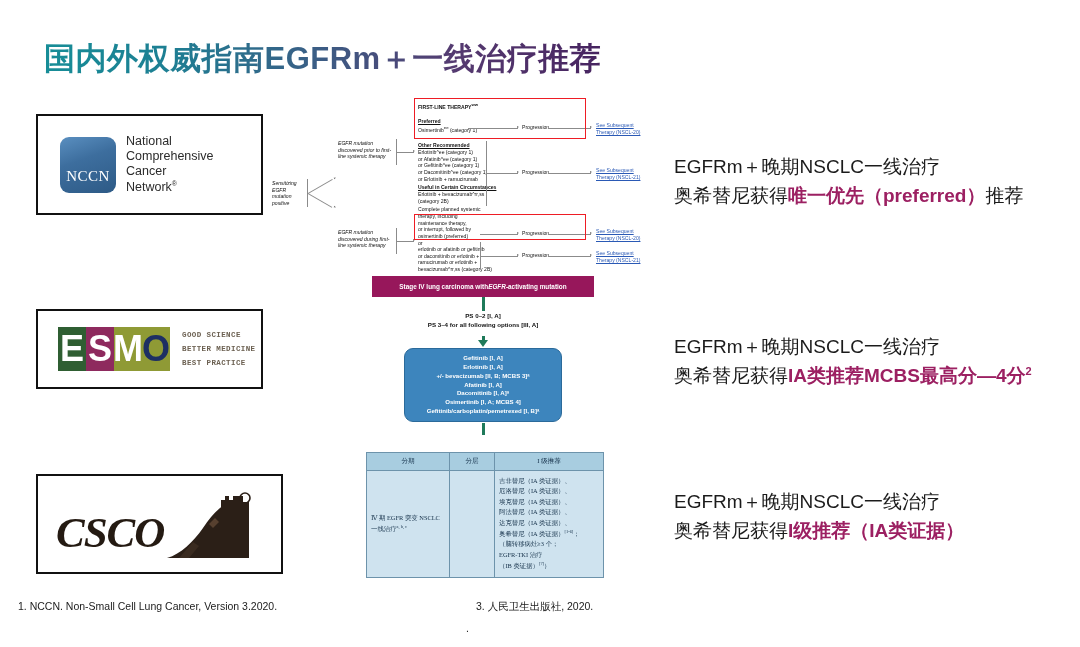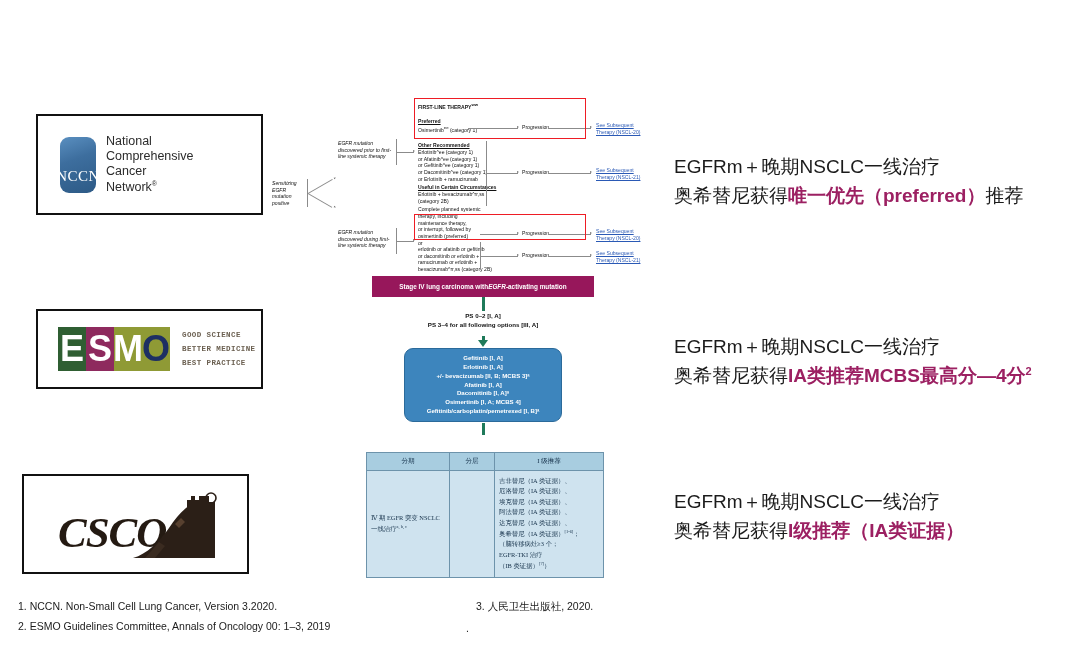--- a/index.html
+++ b/index.html
@@ -24,26 +24,26 @@
     white-space: nowrap;
   }
 
   
   .logo-box {
     position: absolute; background:#fff;
     border: 2.5px solid #111; box-sizing: border-box;
   }
   #logo-nccn { left: 36px; top: 114px; width: 227px; height: 101px; }
   #logo-esmo { left: 36px; top: 309px; width: 227px; height: 80px; }
-  #logo-csco { left: 22px; top: 474px; width: 227px; height: 100px; padding-left: 16px; }
+  #logo-csco { left: 36px; top: 474px; width: 247px; height: 100px; }
 
   
   .nccn-wrap { display:flex; align-items:center; height:100%; padding-left:22px; gap:10px; }
   .nccn-sq {
-    width: 36px; height: 56px; border-radius: 9px;
+    width: 56px; height: 56px; border-radius: 9px;
     background: linear-gradient(160deg,#5a8fc0 0%,#3d6e9e 40%,#2d5a86 100%);
     display:flex; align-items:flex-end; justify-content:center;
     padding-bottom:8px; box-sizing:border-box;
   }
   .nccn-sq span {
     color:#fff; font-family:"Liberation Serif","DejaVu Serif",serif;
     font-size:15px; letter-spacing:.4px;
   }
   .nccn-txt {
     font-size: 12.5px; line-height: 1.22; color:#2b2b2b;
@@ -173,20 +173,21 @@
   #fn1 { left:18px; top:600px; }
   #fn2 { left:18px; top:620px; }
   #fn3 { left:476px; top:600px; }
   #fn4 { left:466px; top:622px; }
 </style>
 </head>
 <body>
 
 <div id="slide">
 
+  <div id="title">国内外权威指南EGFRm＋一线治疗推荐</div>
 
   <div class="logo-box" id="logo-nccn">
     <div class="nccn-wrap">
       <div class="nccn-sq">
         <span>NCCN</span>
       </div>
       <div class="nccn-txt">
         <div>National</div>
         <div>Comprehensive</div>
         <div>Cancer</div>
@@ -404,17 +405,16 @@
   </div>
 
   <div class="stmt" id="stmt-3">
     <div>EGFRm＋晚期NSCLC一线治疗</div>
     <div>
       <span>奥希替尼获得</span><span class="hl">I级推荐（IA类证据）</span><span></span>
     </div>
   </div>
 
   <div class="fn" id="fn1">1. NCCN. Non-Small Cell Lung Cancer, Version 3.2020.</div>
-  <div class="fn" id="fn2">2. ESMO Guidelines Committee, Annals of Oncology 00: 1–3, 2019</div>
   <div class="fn" id="fn3">3. 人民卫生出版社, 2020.</div>
   <div class="fn" id="fn4">.</div>
 
 </div>
 
 </body></html>

